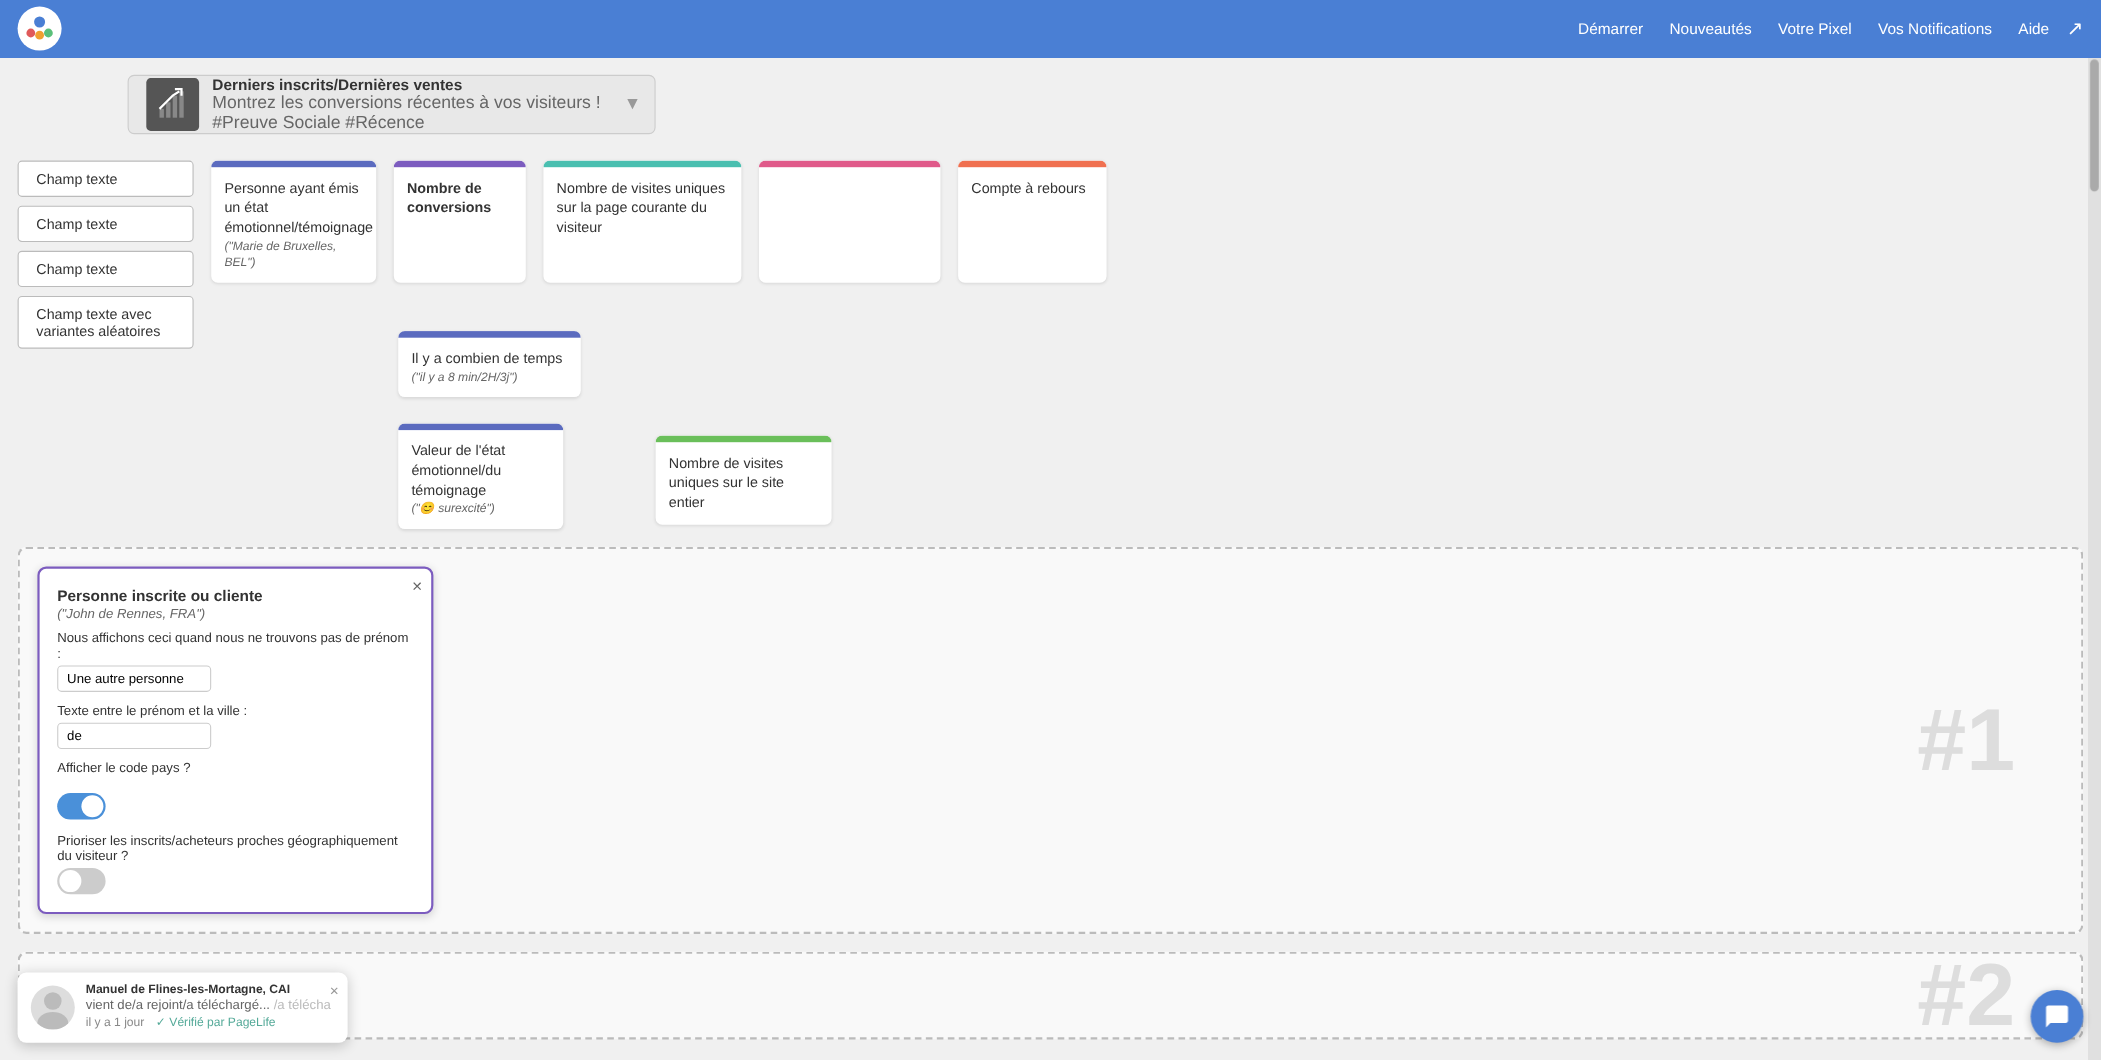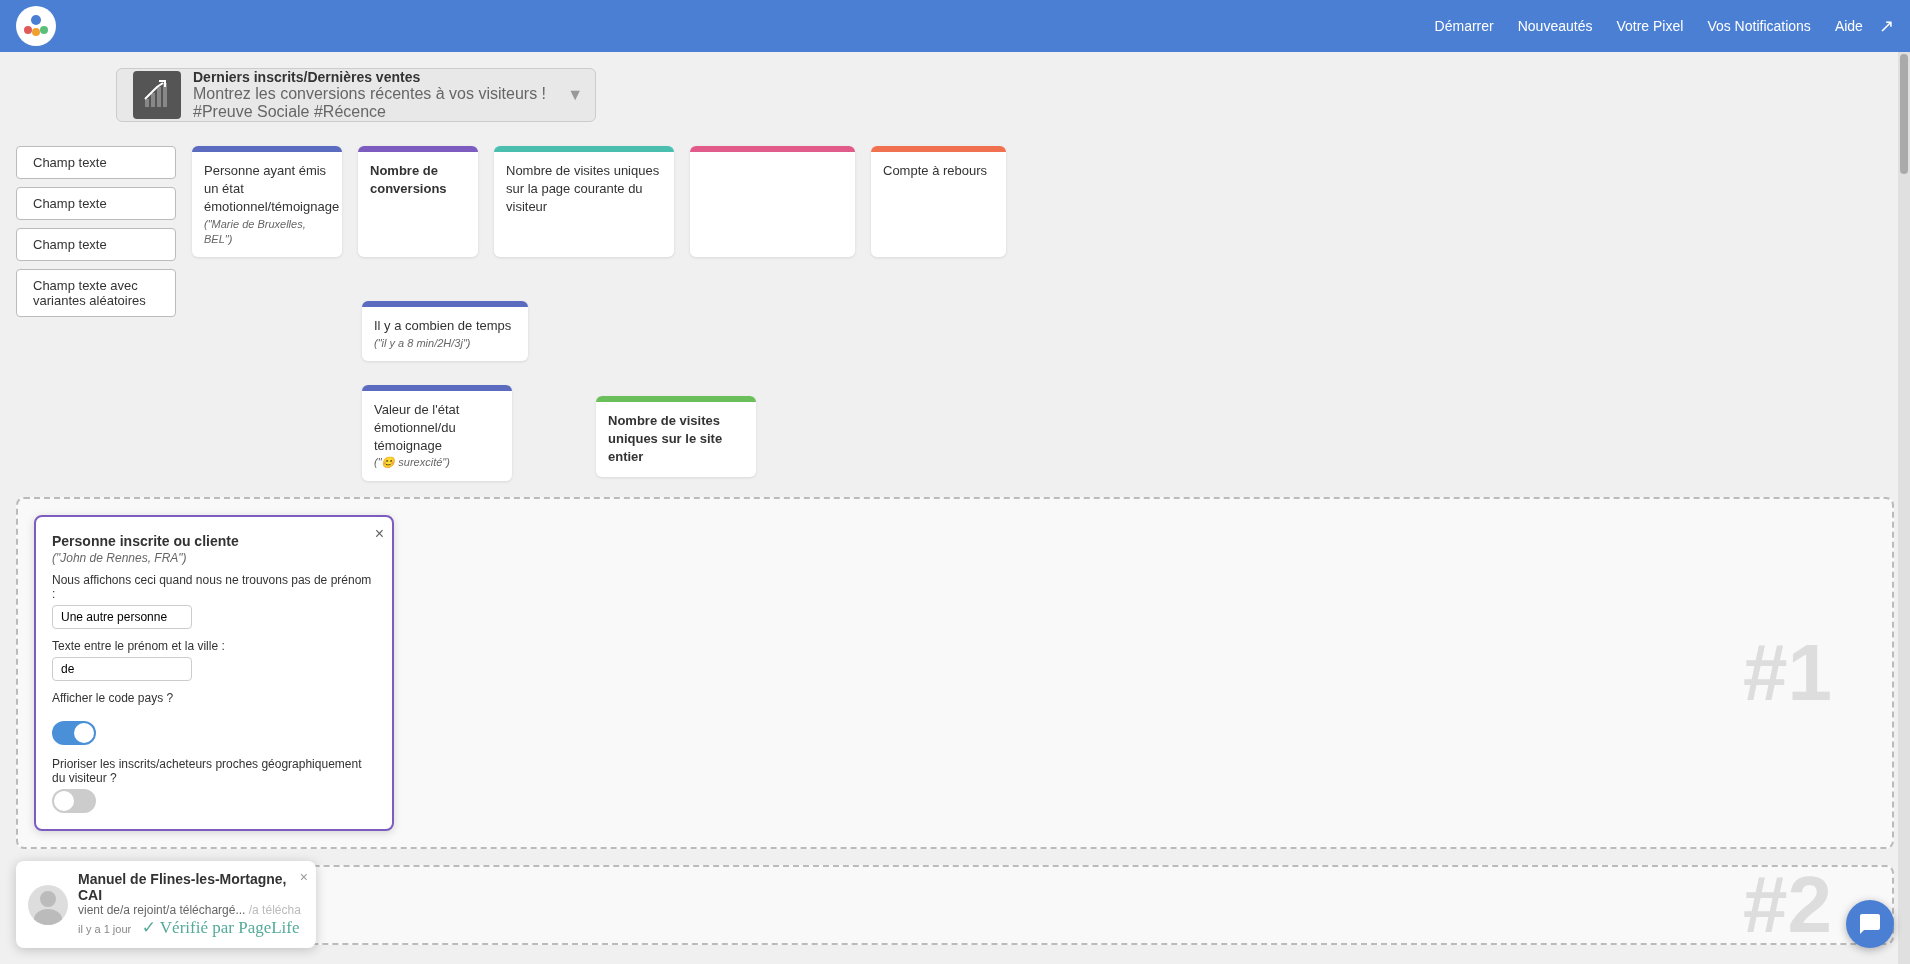--- a/index.html
+++ b/index.html
@@ -243,24 +243,24 @@
     .toast-avatar {
       width: 40px; height: 40px;
       background: #ddd;
       border-radius: 50%;
       margin-right: 10px;
       flex-shrink: 0;
       display: flex; align-items: center; justify-content: center;
       overflow: hidden;
     }
     .toast-text { flex: 1; }
-    .toast-text .toast-name { font-size: 14px; font-weight: bold; color: #333; }
+    .toast-text .toast-name { font-size: 11px; font-weight: bold; color: #333; }
     .toast-text .toast-action { font-size: 12px; color: #666; }
     .toast-text .toast-time { font-size: 11px; color: #888; }
-    .toast-text .toast-verified { font-size: 17px; color: #5a9; font-family: Liberation Serif, serif; }
+    .toast-text .toast-verified { font-size: 11px; color: #5a9; }
     .toast-close {
       position: absolute; top: 8px; right: 8px;
       cursor: pointer; font-size: 14px; color: #999;
     }
     .toast-truncated { color: #bbb; font-size: 12px; }
 
     
     .chat-btn {
       position: fixed;
       bottom: 16px;
@@ -394,21 +394,21 @@
           <div class="block-header"></div>
           <div class="block-body">
             <div>Valeur de l'état émotionnel/du témoignage</div>
             <div class="block-subtitle">("😊 surexcité")</div>
           </div>
         </div>
       </div>
 
     </div>
 
-    <div class="block-card block-green" style="width:160px; position:absolute; left:580px; top:250px;font-weight:bold;">
+    <div class="block-card block-green" style="width:160px; position:absolute; left:580px; top:250px;">
       <div class="block-header"></div>
       <div class="block-body">
         <div>Nombre de visites uniques sur le site entier</div>
       </div>
     </div>
 
   </div>
 
   <div class="dashed-container" style="margin-top:16px; min-height:260px;">
     <div class="watermark">#1</div>

